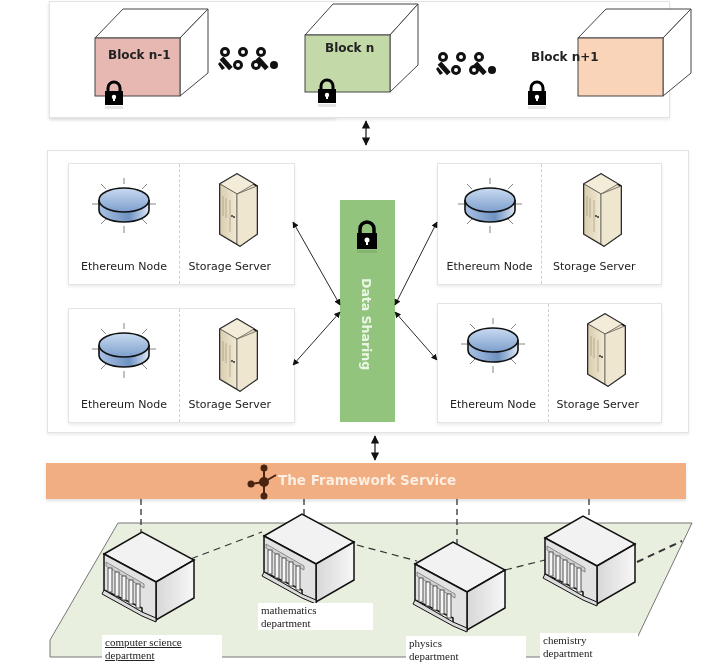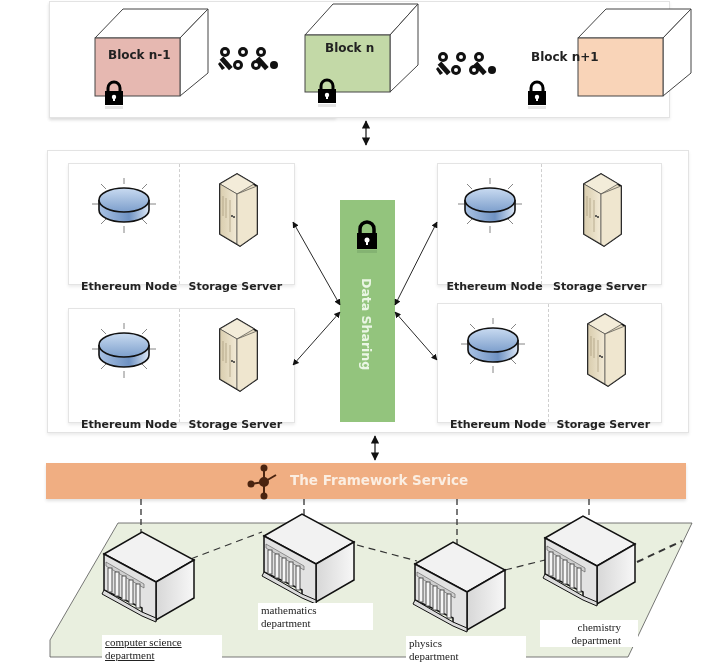--- a/index.html
+++ b/index.html
@@ -3,21 +3,21 @@
 <meta charset="utf-8">
 <style>
   html, body { margin:0; padding:0; background:#ffffff; }
   body { width:715px; height:664px; position:relative; overflow:hidden;
          font-family:"DejaVu Sans", "Liberation Sans", sans-serif; }
   .abs { position:absolute; }
   .panel { position:absolute; background:#fff; border:1px solid #e3e3e3; box-shadow:0 2px 3px rgba(0,0,0,0.08); }
   .blocktext { font-weight:bold; font-size:12px; color:#222; position:absolute; white-space:nowrap; }
   .card { position:absolute; background:#fff; border:1px solid #e4e4e4; box-shadow:0 2px 3px rgba(0,0,0,0.08); }
   .card .divider { position:absolute; top:0; bottom:0; border-left:1px dashed #cfcfcf; }
-  .card .lbl { position:absolute; font-weight:bold; font-size:11px; color:#222; white-space:nowrap;margin-top:20px; }
+  .card .lbl { position:absolute; font-weight:normal; font-size:11px; color:#222; white-space:nowrap; }
   .datasharing { position:absolute; background:#93c47d; }
   .datasharing .vtext { position:absolute; color:#eaf6e4; font-weight:bold; font-size:12.5px; writing-mode:vertical-rl; white-space:nowrap; }
   .framework { position:absolute; background:#f0ae82; box-shadow:0 2px 3px rgba(0,0,0,0.12); }
   .framework .ftext { position:absolute; color:#fbeee2; font-weight:bold; font-size:13.5px; white-space:nowrap; }
   .deptlbl { position:absolute; background:#fff; font-family:"Liberation Serif","DejaVu Serif",serif; font-size:11px; line-height:13px; color:#222; padding:1px 17px 0 3px; }
   svg { position:absolute; overflow:visible; }
 </style>
 </head>
 <body>
 
@@ -299,21 +299,21 @@
       <line x1="18" y1="19" x2="18" y2="5"></line>
         <line x1="18" y1="19" x2="5" y2="21"></line>
       <line x1="18" y1="19" x2="30" y2="12"></line>
         <line x1="18" y1="19" x2="18" y2="33"></line>
       <circle cx="18" cy="19" r="4"></circle>
         <circle cx="18" cy="5" r="2.5"></circle>
         <circle cx="5" cy="21" r="2.5"></circle>
       <circle cx="18" cy="33" r="2.5"></circle>
     </g>
   </svg>
-  <span class="ftext" style="left:244px; top:9px;">The Framework Service</span>
+  <span class="ftext" style="left:232px; top:9px;">The Framework Service</span>
 </div>
 
 <svg width="715" height="664" style="left:0; top:0;">
   <polygon points="118,523 692,523 628,657 50,657 50,640" fill="#e9efdf" stroke="#555" stroke-width="0.8"></polygon>
 
   <g stroke="#333" stroke-width="1.3" stroke-dasharray="6,4" fill="none">
     <line x1="141" y1="499" x2="141" y2="540"></line>
     <line x1="304" y1="499" x2="304" y2="562"></line>
     <line x1="457" y1="499" x2="457" y2="585"></line>
     <line x1="589" y1="499" x2="589" y2="560"></line>
@@ -391,16 +391,16 @@
   <div>department</div>
 </div>
 <div class="deptlbl" style="left:258px; top:603px; width:95px;">
   <div>mathematics</div>
   <div>department</div>
 </div>
 <div class="deptlbl" style="left:406px; top:636px; width:100px;">
   <div>physics</div>
   <div>department</div>
 </div>
-<div class="deptlbl" style="left:540px; top:620px; width:78px;text-align:right;">
+<div class="deptlbl" style="left:540px; top:633px; width:78px;">
   <div>chemistry</div>
   <div>department</div>
 </div>
 
 </body></html>

